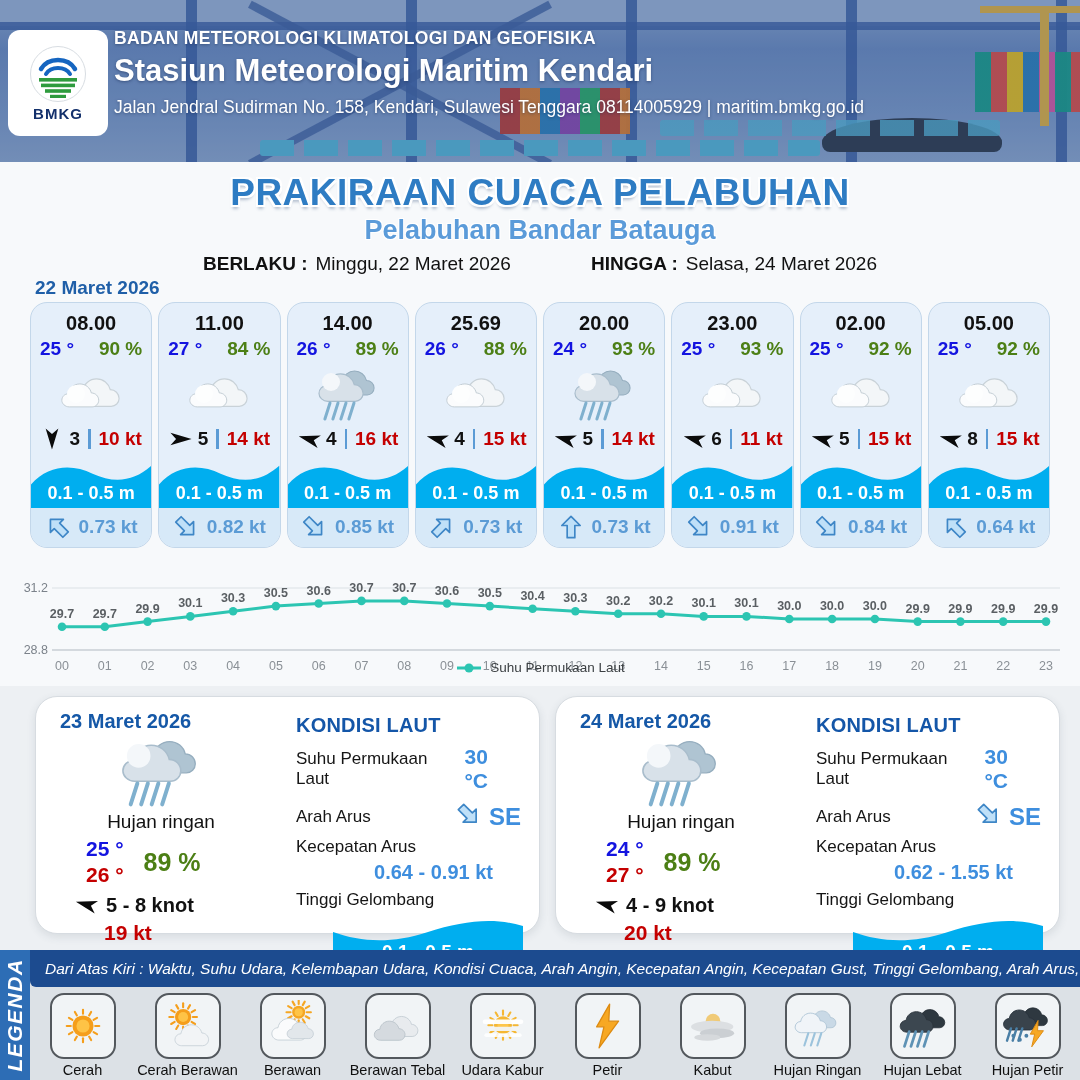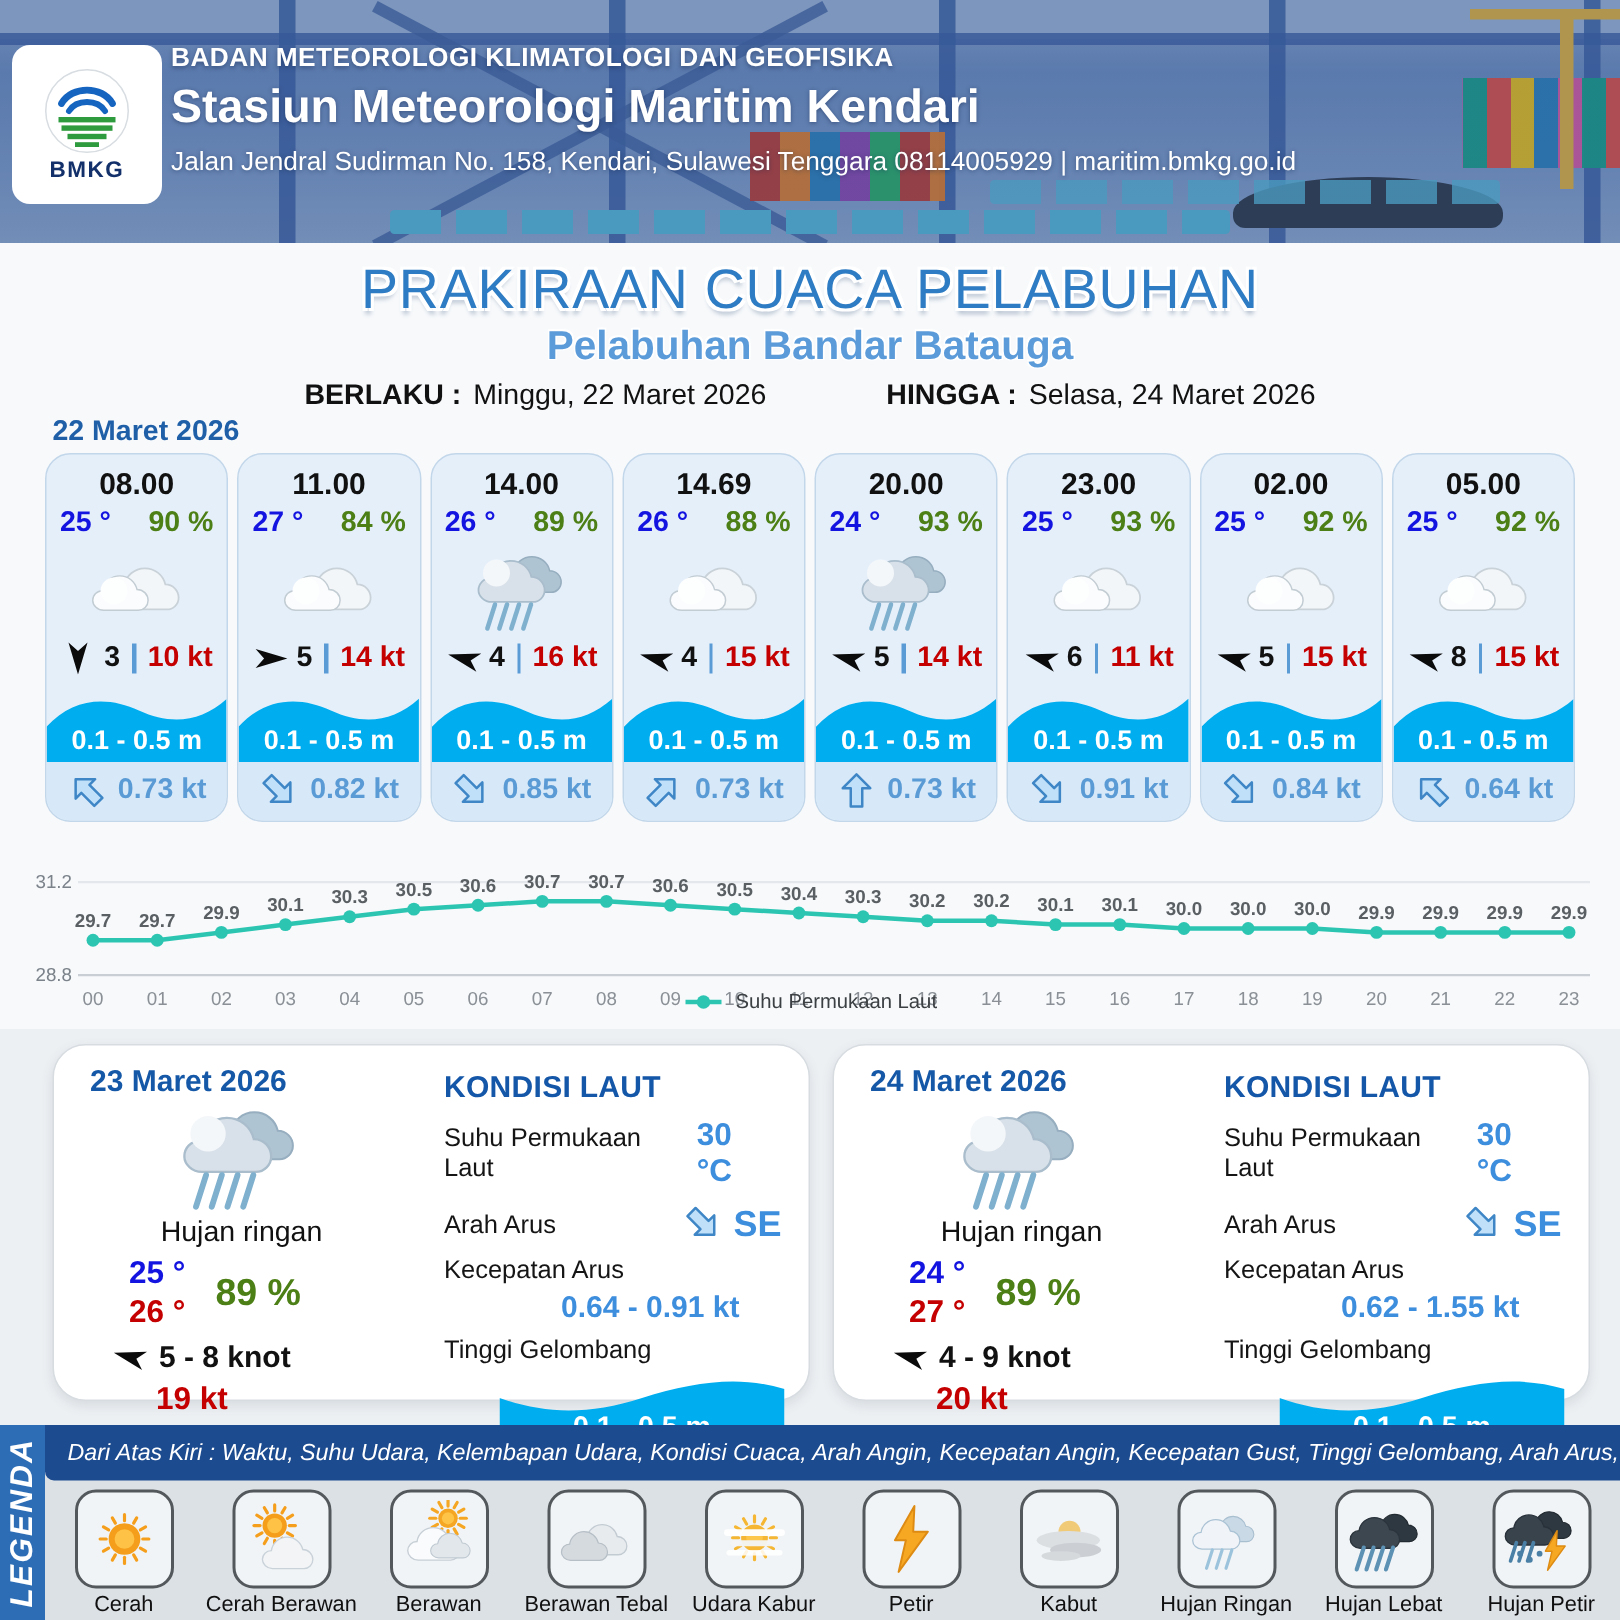--- a/index.html
+++ b/index.html
@@ -21,21 +21,21 @@
   .hdr-overlay{position:absolute;inset:0;background:rgba(43,72,128,0.28);}
   .hdr-logo{position:absolute;left:8px;top:30px;width:100px;height:106px;background:#fff;
             border-radius:12px;display:flex;flex-direction:column;align-items:center;justify-content:center;z-index:3;}
   .logo-text{font-size:15px;font-weight:bold;color:#13306B;letter-spacing:1px;margin-top:2px;}
   .hdr-text{position:absolute;left:114px;top:28px;z-index:3;color:#fff;text-shadow:0 1px 3px rgba(20,40,80,.5);}
   .hdr-org{font-size:17.5px;font-weight:bold;letter-spacing:.3px;}
   .hdr-station{font-size:31px;font-weight:bold;margin-top:4px;}
   .hdr-address{font-size:17.5px;margin-top:8px;}
   
   .main-title{position:absolute;left:0;top:172px;width:100%;text-align:center;
-              font-size:37px;font-weight:400;letter-spacing:.5px;color:#2E7CC3;
+              font-size:37px;font-weight:700;letter-spacing:.5px;color:#2E7CC3;
               text-shadow:-2px -2px 0 #fff,2px -2px 0 #fff,-2px 2px 0 #fff,2px 2px 0 #fff,0 4px 3px rgba(60,90,130,.35);}
   .sub-title{position:absolute;left:0;top:215px;width:100%;text-align:center;
              font-size:27px;font-weight:800;color:#5B9BD9;
              text-shadow:-1px -1px 0 #fff,1px -1px 0 #fff,-1px 1px 0 #fff,1px 1px 0 #fff;}
   .validity{position:absolute;left:0;top:253px;width:100%;display:flex;justify-content:center;gap:80px;font-size:19px;}
   .validity b{font-weight:bold;margin-right:8px;}
   .fdate{position:absolute;left:35px;top:277px;font-size:19px;font-weight:bold;color:#1F5FA8;}
   
   .cards{position:absolute;left:30px;top:302px;width:1020px;height:246px;display:flex;gap:6px;}
   .hcard{flex:1;background:#E5EFFA;border:1px solid #C3D7EA;border-radius:17px;overflow:hidden;
@@ -81,21 +81,21 @@
   .d-tmax{font-size:21px;font-weight:bold;color:#C40000;line-height:1.25;}
   .d-hum{font-size:25px;font-weight:bold;color:#4C7F15;}
   .d-wind{display:flex;align-items:center;gap:8px;margin-left:22px;margin-top:5px;font-size:20px;font-weight:bold;}
   .d-wind .h-warrow svg{width:25px;height:19px;}
   .d-gust{font-size:21px;font-weight:bold;color:#C40000;margin-left:52px;margin-top:4px;}
   .sea{flex:1;padding-left:26px;padding-top:4px;}
   .sea-title{font-size:20px;font-weight:800;color:#1456A8;letter-spacing:.2px;}
   .sea-row{display:flex;justify-content:space-between;align-items:center;}
   .sea-label{font-size:17px;color:#151515;}
   .sea-val{font-size:21px;font-weight:bold;color:#3E8EDE;padding-right:6px;}
-  .sea-se{display:flex;align-items:center;gap:6px;font-size:24px;font-weight:800;color:#3E8EDE;padding-right:2px;}
+  .sea-se{display:flex;gap:6px;font-size:24px;font-weight:800;color:#3E8EDE;padding-right:2px;}
   .sea-se .h-carrow svg{width:30px;height:30px;}
   .sea-kec-val{text-align:right;padding-right:30px;font-size:20px;font-weight:bold;color:#3E8EDE;margin-top:4px;}
   .sea-wave{margin-left:auto;width:190px;height:56px;position:relative;margin-top:2px;}
   .sea-wave svg{position:absolute;inset:0;width:100%;height:100%;}
   .sea-wavetext{position:absolute;left:0;right:0;bottom:5px;text-align:center;color:#fff;font-size:19px;font-weight:bold;}
   .mt8{margin-top:8px;} .mt10{margin-top:10px;} .mt6{margin-top:6px;}
   
   .legendbar{position:absolute;left:0;top:950px;width:1080px;height:130px;background:#DCE1E6;}
   .leg-strip{position:absolute;left:0;top:0;width:30px;height:130px;background:#2D6DB5;}
   .leg-strip span{position:absolute;left:15px;top:65px;transform:translate(-50%,-50%) rotate(-90deg);
@@ -277,21 +277,21 @@
         <span class="h-carrow" style="transform: rotate(135deg);">
             <svg viewBox="0 0 34 34">
               <path d="M17 3 L29 15 L22 15 L22 31 L12 31 L12 15 L5 15 Z" fill="#BFE0F8" stroke="#3E86C6" stroke-width="2.2" stroke-linejoin="round"></path>
             </svg>
           </span>
         <span>0.85 kt</span>
       </div>
     </div>
 
     <div class="hcard">
-      <div class="h-time">14.69</div>
+      <div class="h-time">25.69</div>
       <div class="h-th">
         <span class="h-temp">26 °</span>
         <span class="h-hum">88 %</span>
       </div>
       <div class="h-icon">
           <svg viewBox="0 0 64 64">
             <path d="M10 34 C5 34 1 30 1 26 C1 21.5 4.5 18 9 18 C10 11 16 6 23 6 C30 6 35.5 10.7 37 17 C42 17 46 21 46 26 C46 30.4 42.4 34 38 34 Z" transform="translate(15 13) scale(0.98)" fill="#F3F6F8" stroke="#c9d2d8" stroke-width="1.2"></path>
             <path d="M10 34 C5 34 1 30 1 26 C1 21.5 4.5 18 9 18 C10 11 16 6 23 6 C30 6 35.5 10.7 37 17 C42 17 46 21 46 26 C46 30.4 42.4 34 38 34 Z" transform="translate(2 19) scale(0.82)" fill="#FBFCFD" stroke="#c2ccd3" stroke-width="1.2"></path>
             <circle cx="17" cy="34" r="9" fill="#FDFEFE"></circle>
           </svg>

